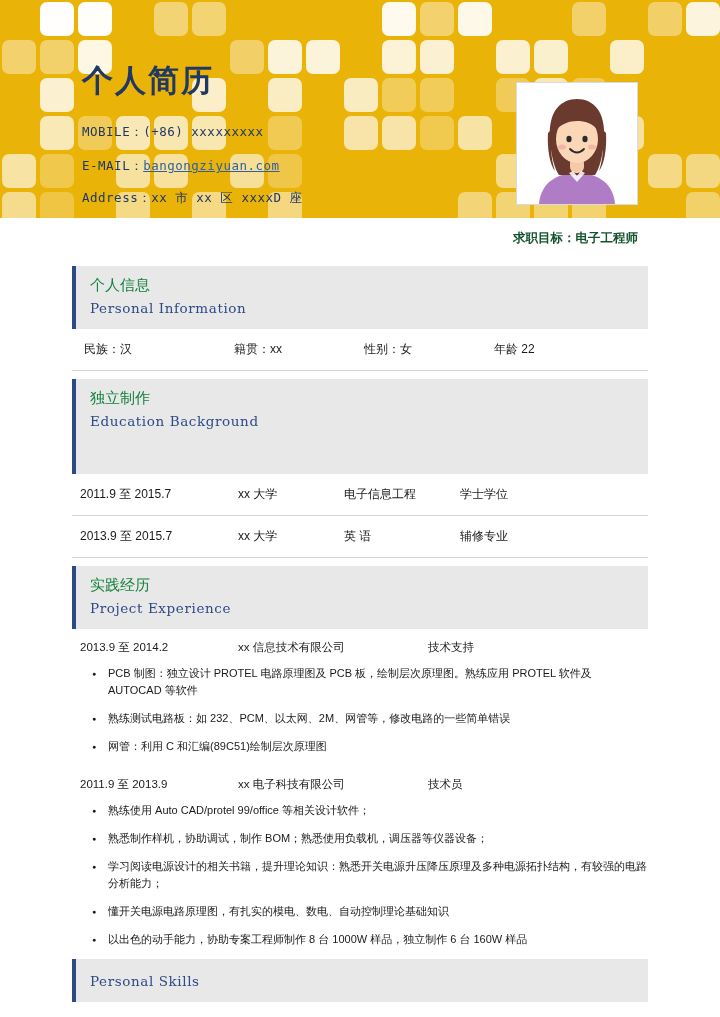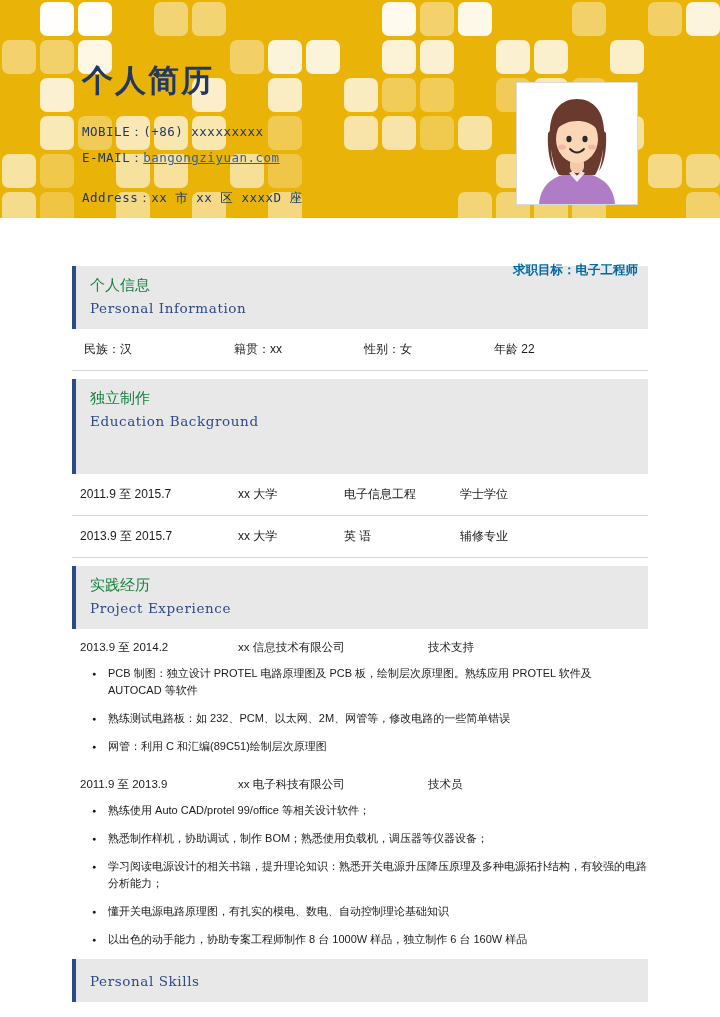--- a/index.html
+++ b/index.html
@@ -46,21 +46,21 @@
   .contact-line {
     position: absolute;
     left: 82px;
     font-family: "DejaVu Sans Mono", monospace;
     font-size: 12.5px;
     color: #1f3864;
     white-space: nowrap;
     letter-spacing: 0.5px;
   }
   .contact-line.l1 { top: 124px; }
-  .contact-line.l2 { top: 150px; }
+  .contact-line.l2 { top: 158px; }
   .contact-line.l3 { top: 190px; }
   .contact-line .email-link {
     color: #2e5fa3;
     text-decoration: underline;
   }
 
   
   .photo-frame {
     position: absolute;
     right: 82px;
@@ -77,23 +77,22 @@
   .objective {
     position: relative;
     height: 40px;
   }
   .objective-text {
     position: absolute;
     right: 82px;
     top: 12px;
     font-size: 12.5px;
     font-weight: bold;
-    color: #0369a1;
+    color: #14532d;
     font-family: "Liberation Sans", sans-serif;
-    margin-top: 32px;
   }
 
   
   .content {
     padding: 0 72px 0 72px;
   }
 
   .section-head {
     background: #e8e8e8;
     border-left: 4px solid #2e4a86;

